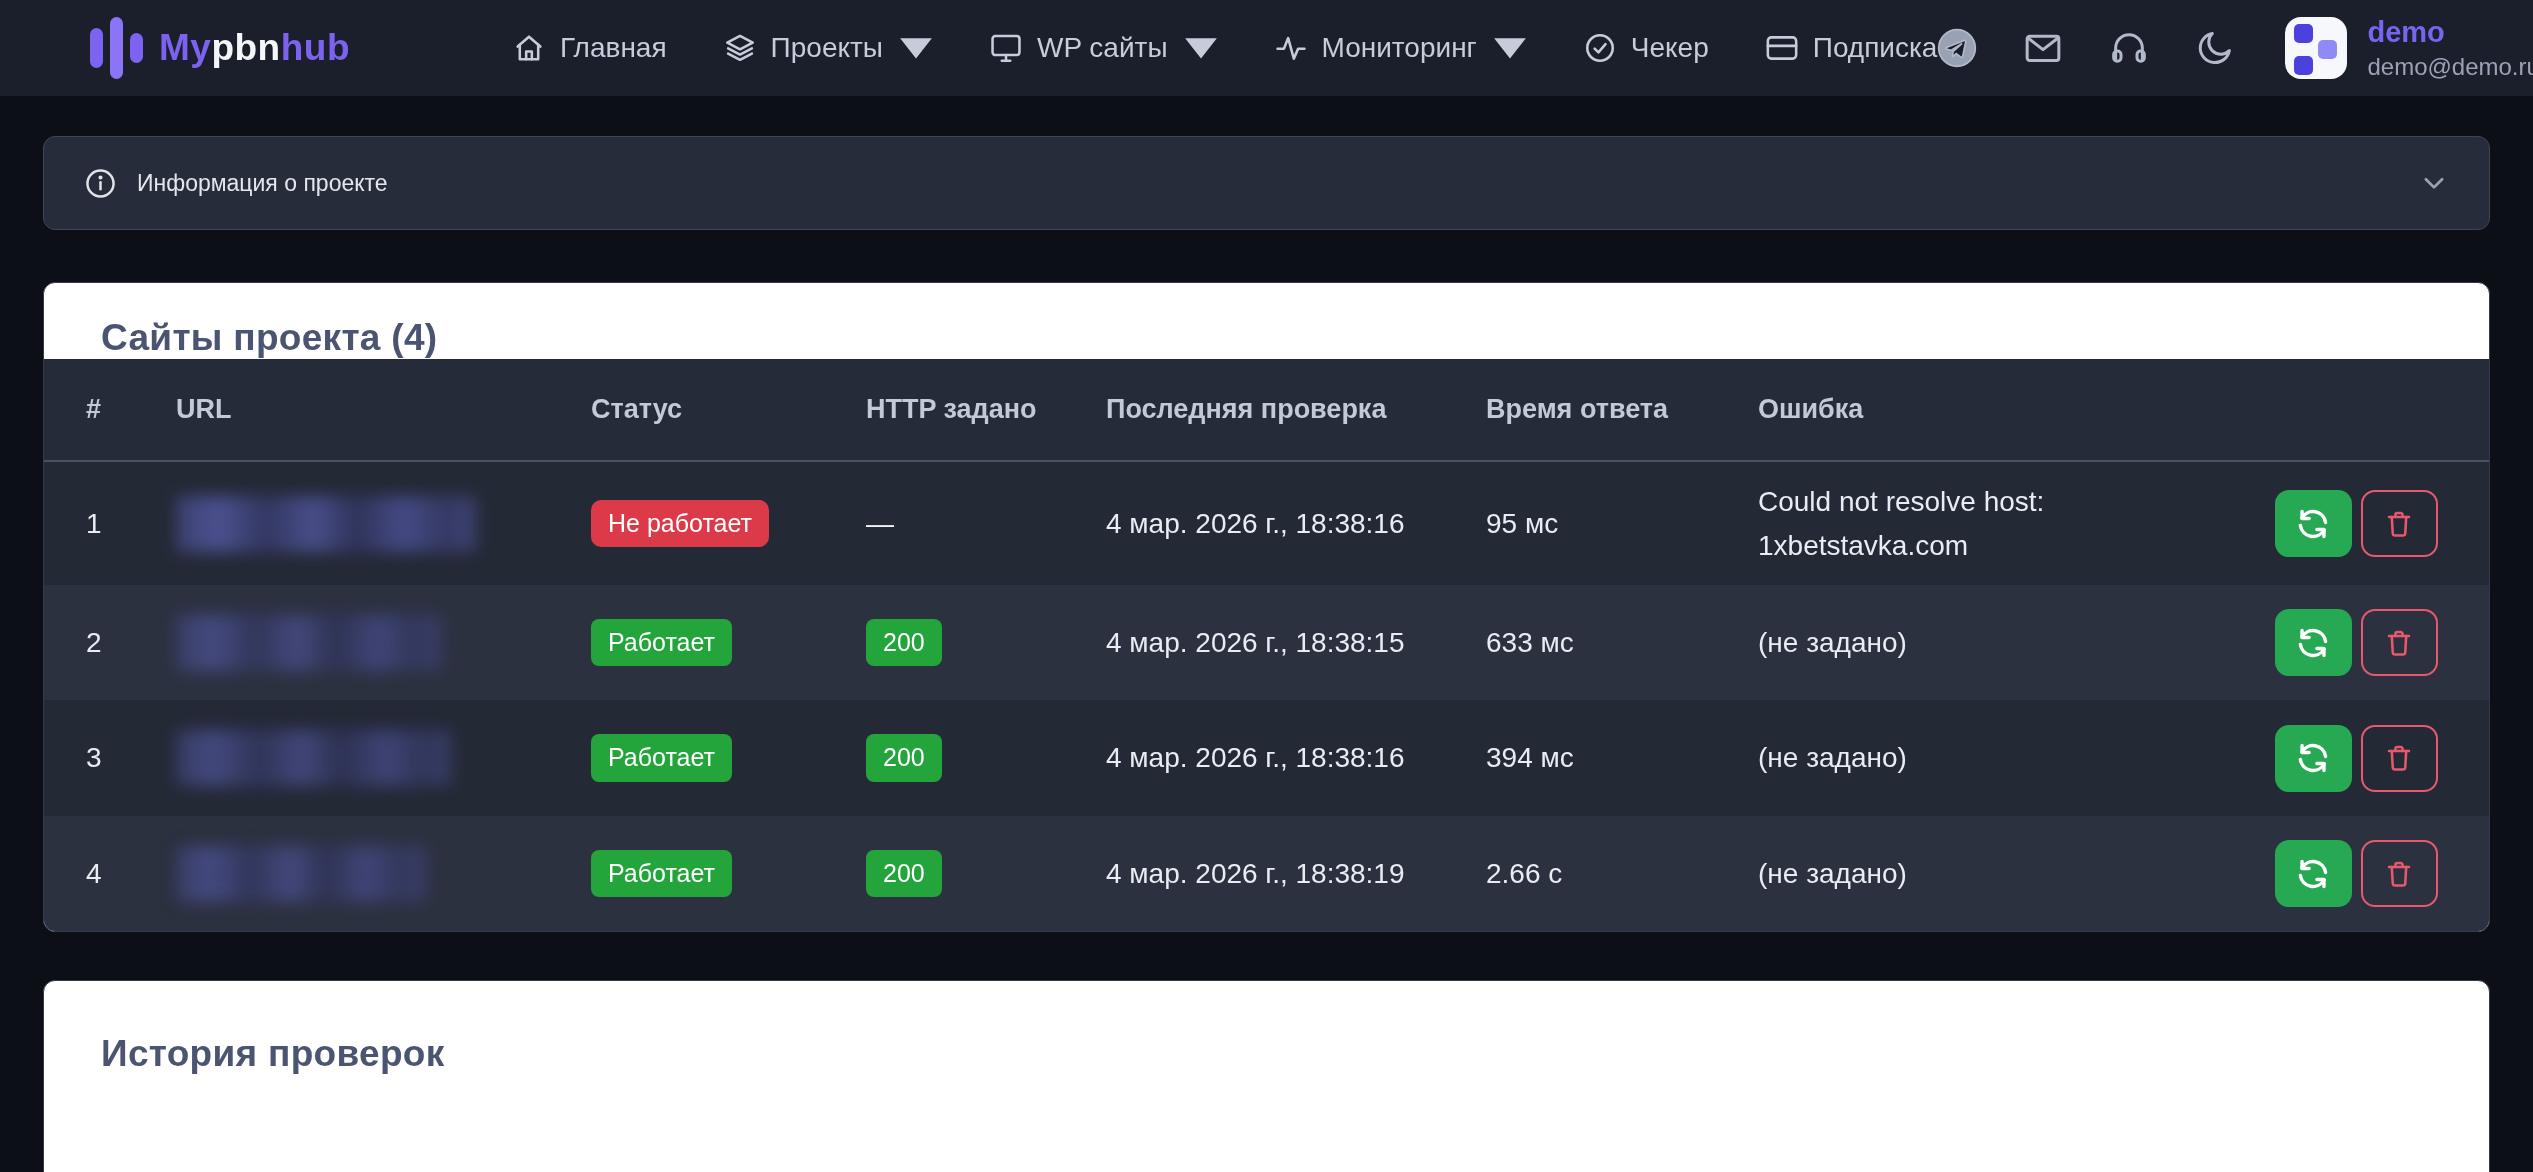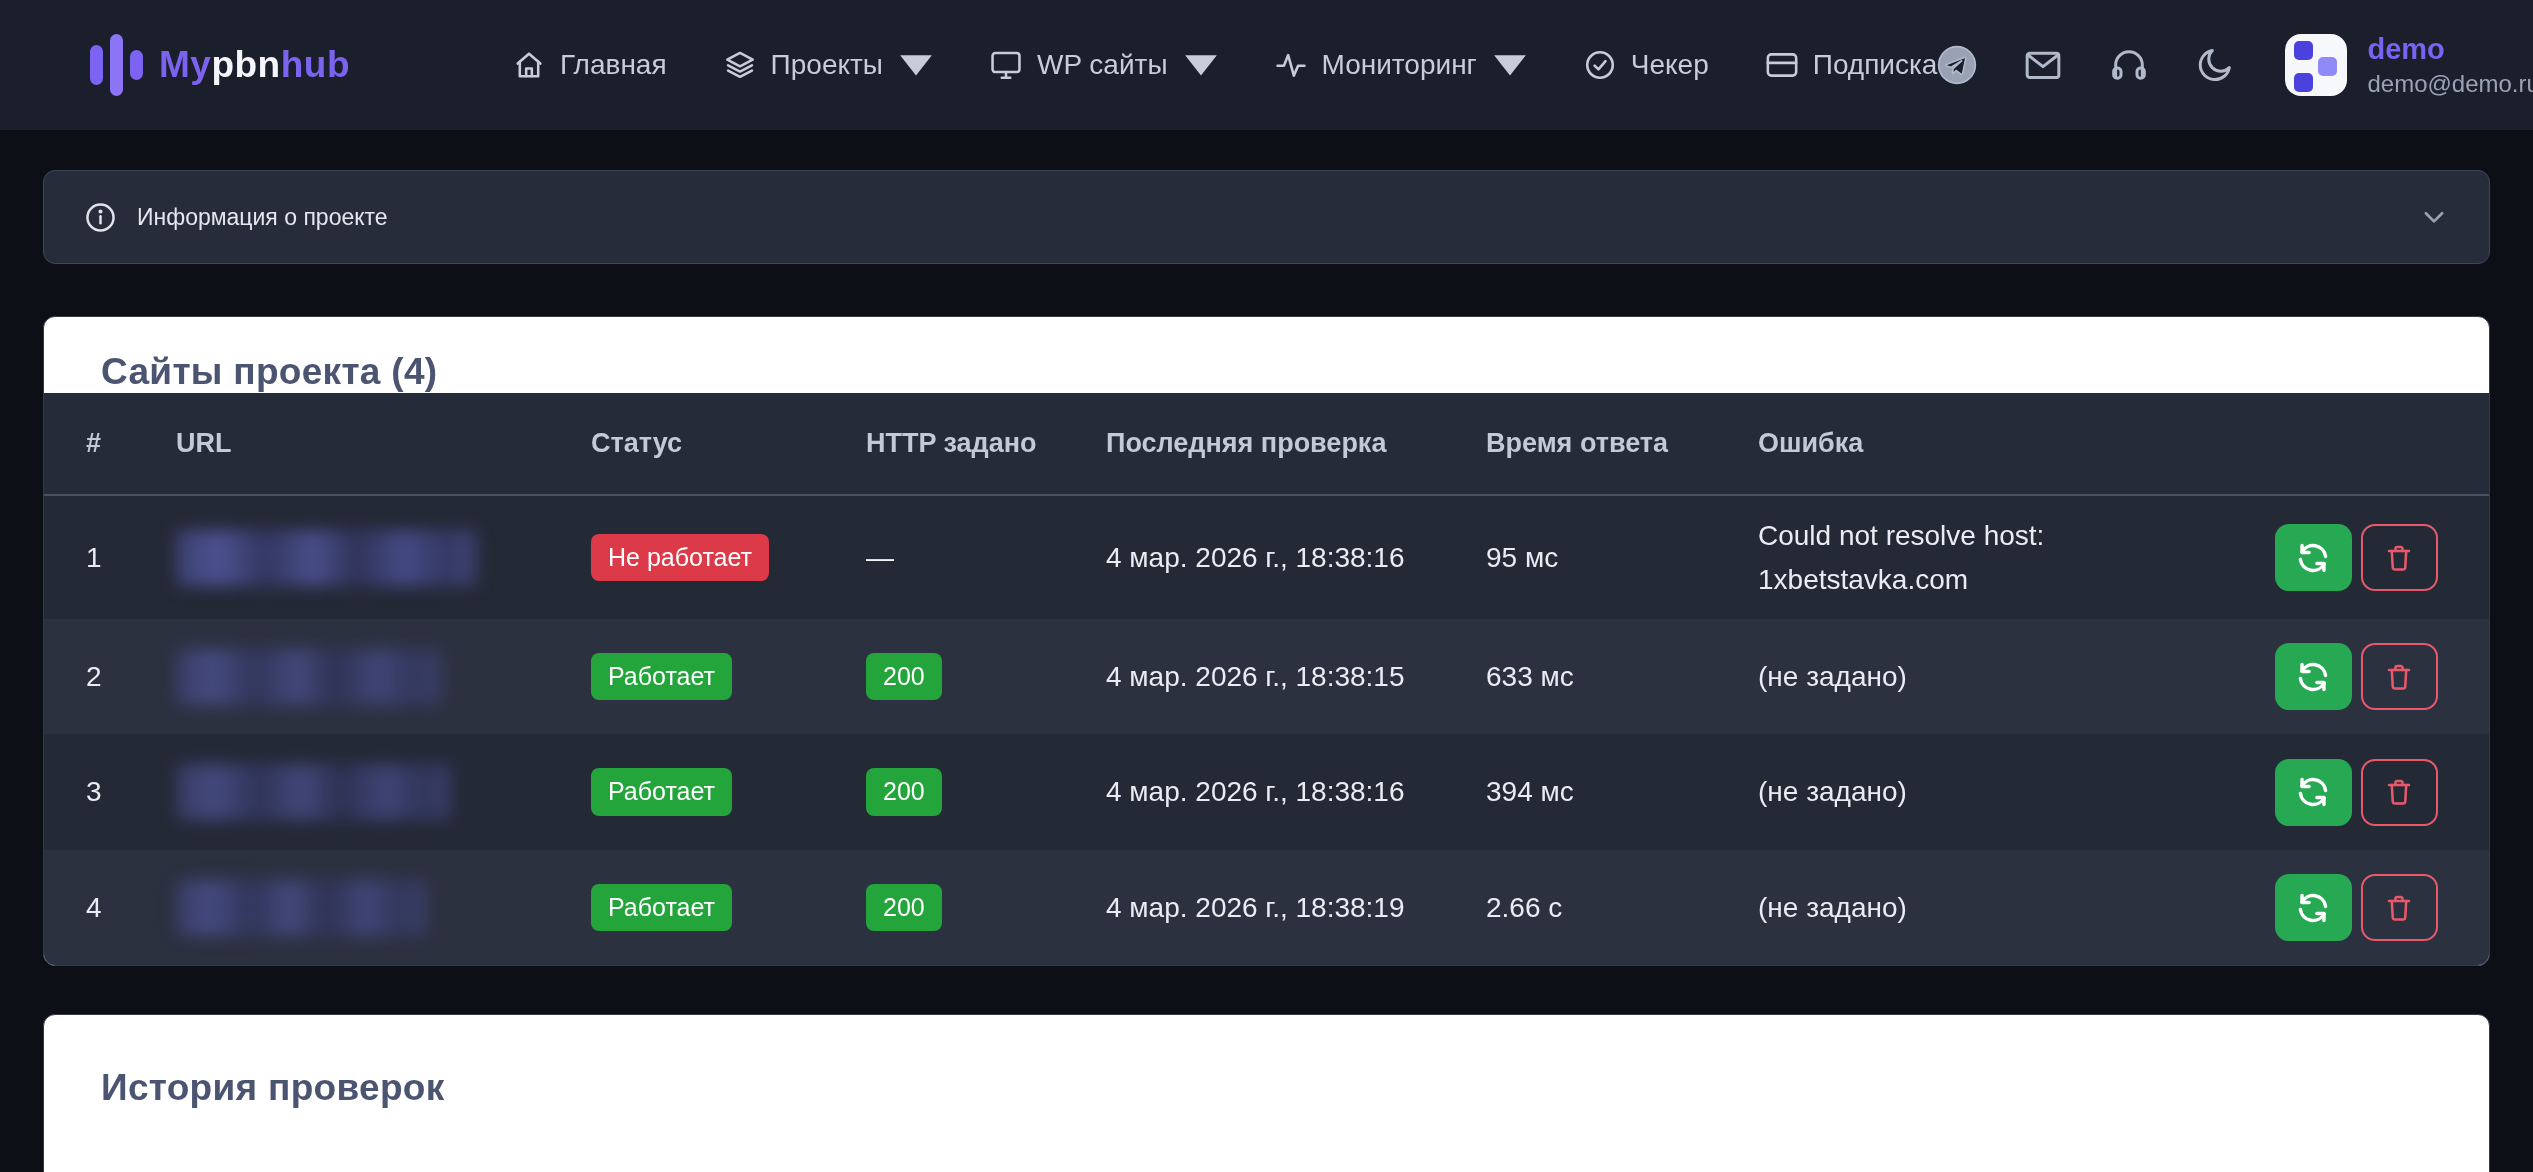--- a/index.html
+++ b/index.html
@@ -4,21 +4,21 @@
 <style>
   * { margin:0; padding:0; box-sizing:border-box; }
   html,body { width:2533px; height:1172px; overflow:hidden; }
   body {
     background:#0d0f17;
     font-family:"Liberation Sans", sans-serif;
     color:#e9ecf2;
   }
   
   .topbar {
-    height:130px; background:#1b1e2b;
+    height:96px; background:#1b1e2b;
     display:flex; align-items:center;
     padding:0 48px 0 90px;
   }
   .logo { display:flex; align-items:center; gap:16px; cursor:pointer; }
   .logo-bars { display:flex; align-items:center; gap:7px; height:64px; }
   .logo-bars i { display:block; width:13px; border-radius:7px; background:#7c63f2; }
   .logo-bars i:nth-child(1){ height:40px; }
   .logo-bars i:nth-child(2){ height:62px; background:#8b74f5; }
   .logo-bars i:nth-child(3){ height:30px; }
   .logo-text { font-size:37px; font-weight:bold; letter-spacing:.5px; }
@@ -93,21 +93,21 @@
     width:300px; height:56px; border-radius:6px; filter:blur(8px);
     background:linear-gradient(90deg,#3b406f 0%,#4c5190 14%,#323761 30%,#494e8a 46%,#2f3359 60%,#454a85 76%,#343963 90%,#3e4374 100%);
   }
   .blur-dim { opacity:.8; }
   .w265{width:265px;} .w275{width:275px;} .w250{width:250px;}
 
   .badge {
     display:inline-block; font-size:25px; color:#fff;
     padding:10px 17px; border-radius:8px; line-height:1.1;
   }
-  .badge-danger { background:#dc3a49; }
+  .badge-danger { background:#dc3a49;border-radius:10px; }
   .badge-success { background:#23a53c; }
   .http-dash { font-size:28px; color:#f2f4f8; }
   .error-text { line-height:1.55; padding-right:30px; }
 
   .actions { display:flex; gap:9px; justify-content:center; align-items:center; }
   .btn-refresh {
     width:77px; height:67px; border-radius:14px; border:none; background:#27a853;
     display:flex; align-items:center; justify-content:center; cursor:pointer;
   }
   .btn-refresh svg { width:36px; height:36px; stroke:#ffffff; }

